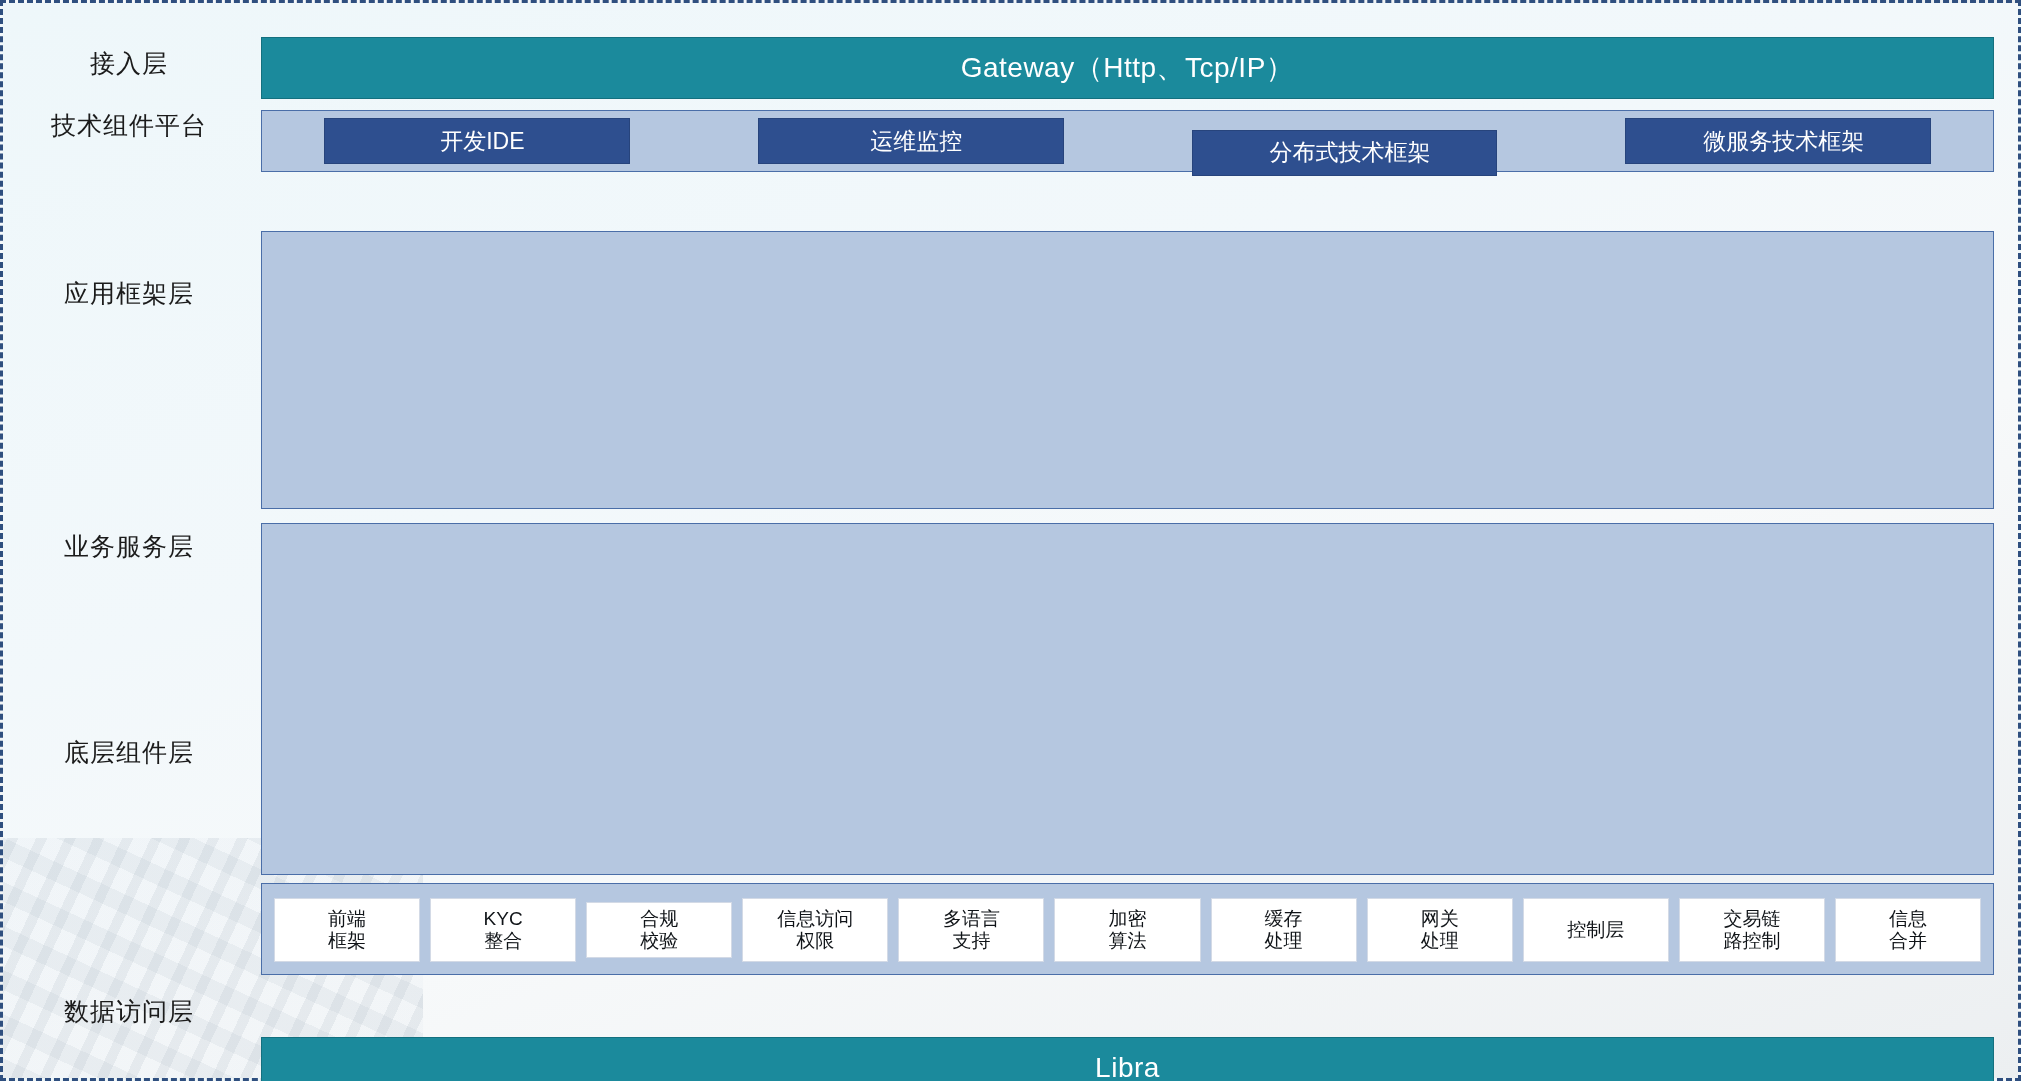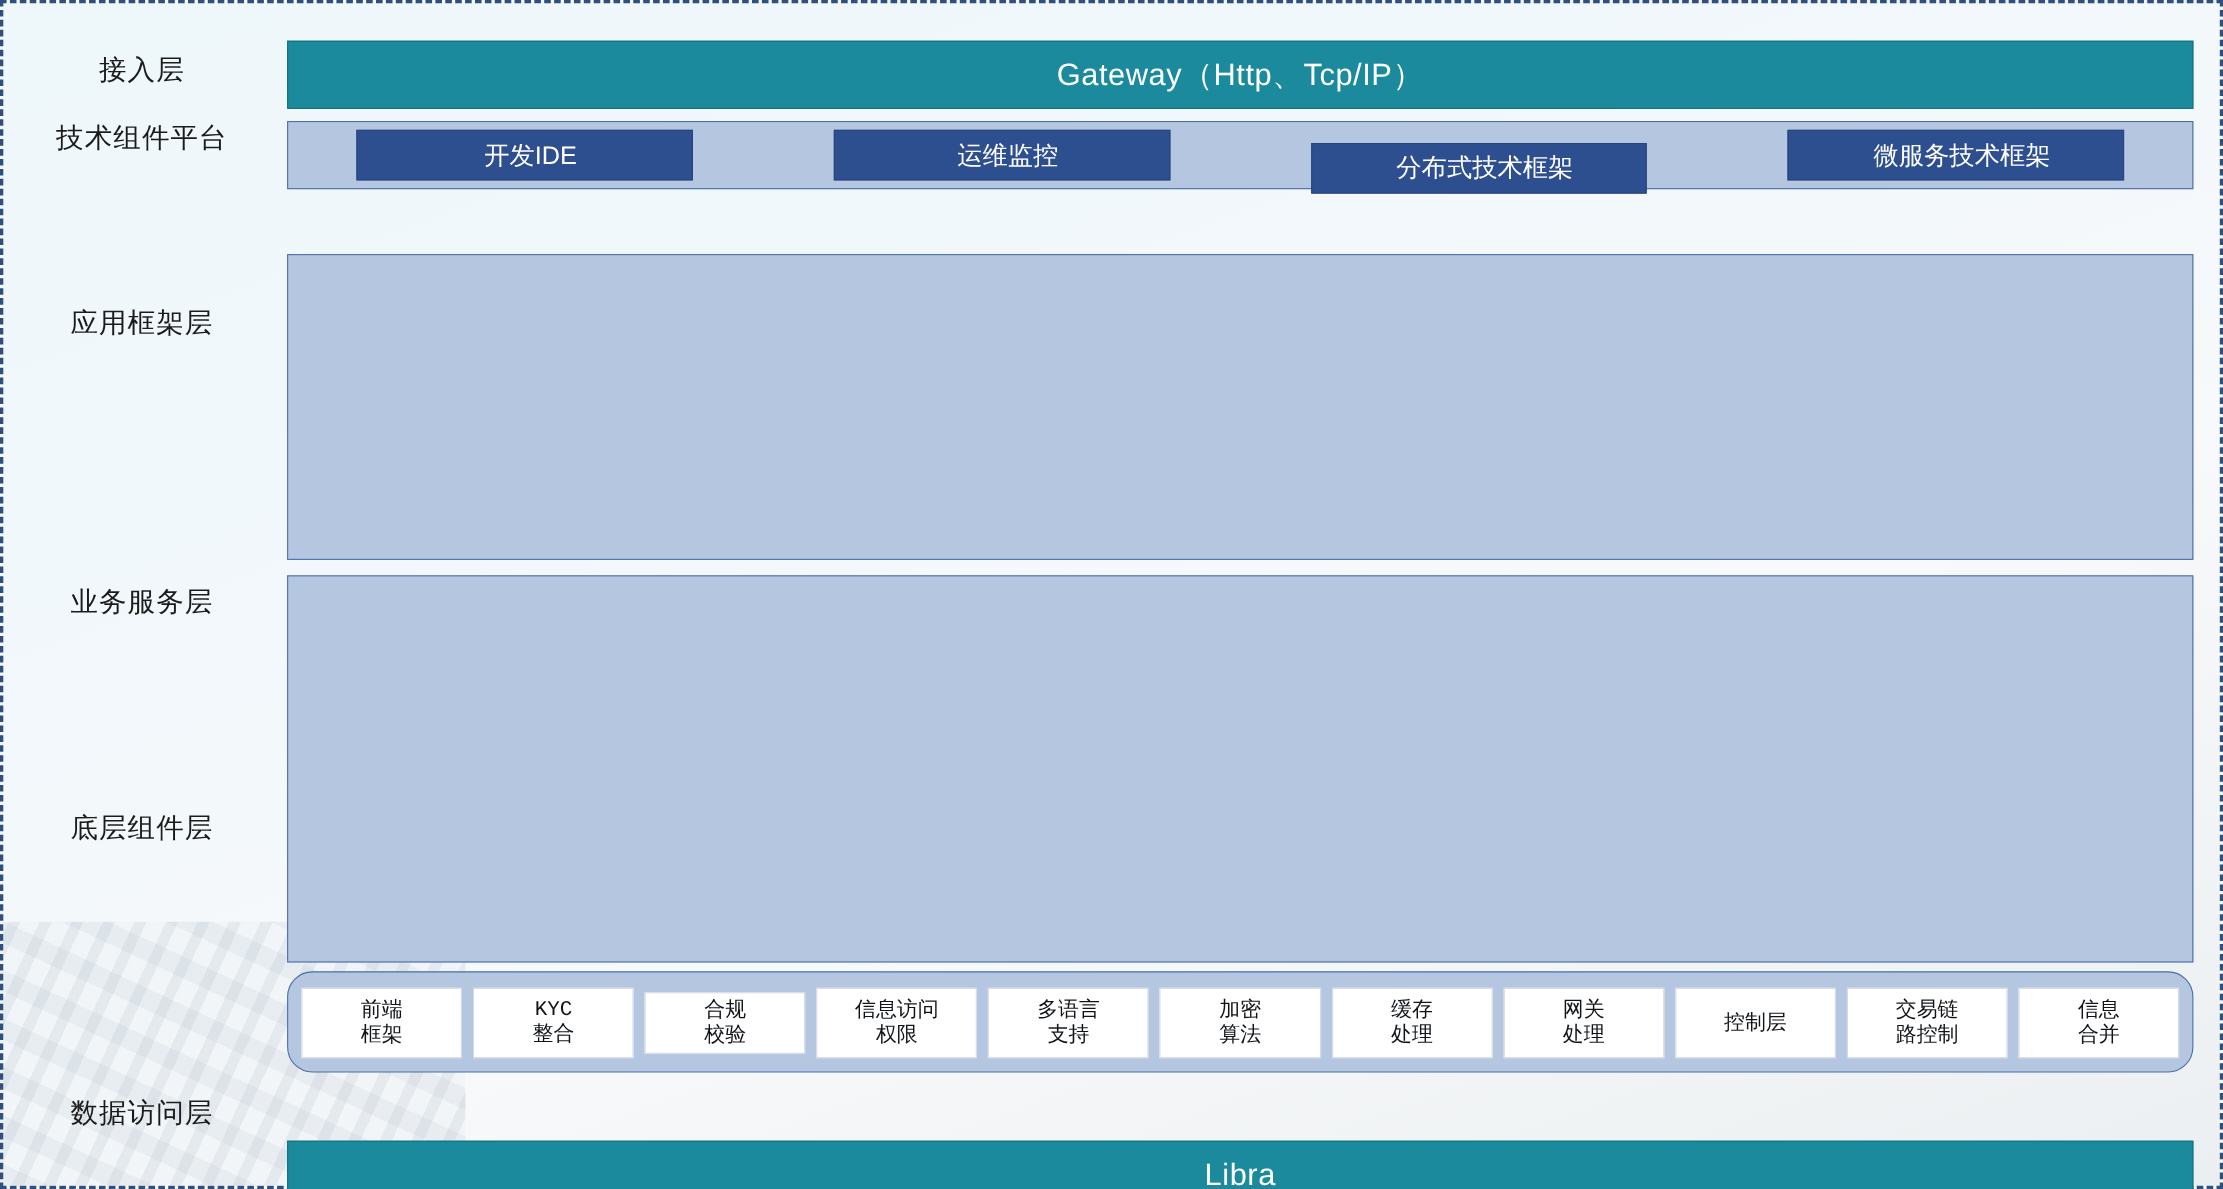--- a/index.html
+++ b/index.html
@@ -250,24 +250,24 @@
         <div class="white-cell" style="flex: 1 1 0px; height: 62px;">规则<br>配置</div>
         <div class="white-cell" style="flex: 1 1 0px; height: 62px;">数据访问<br>控制</div>
         <div class="white-cell" style="flex: 1 1 0px; height: 62px;">校验规<br>则管理</div>
         <div class="white-cell" style="flex: 1 1 0px; height: 62px;">数据字<br>典管理</div>
         <div class="white-cell" style="flex: 2.6 1 0px; height: 62px;">客户生命周期查询</div>
         <div class="white-cell" style="flex: 1 1 0px; height: 62px;">交易流<br>水查询</div>
         <div class="white-cell" style="flex: 1 1 0px; height: 62px;">操作日<br>志查询</div>
       </div>
   </div>
 
-  <div class="panel" style="left:258px; top:880px; width:1733px; height:92px;border-radius:23px;">
+  <div class="panel" style="left:258px; top:880px; width:1733px; height:92px;">
     <div class="flat-cells" id="base-row" style="left:0; top:0; right:0; height:92px;">
         <div class="white-cell" style="flex: 1 1 0px; height: 64px;">前端<br>框架</div>
-        <div class="white-cell" style="flex: 1 1 0px; height: 64px; font-family: Liberation Mono, monospace;">KYC<br>整合</div>
+        <div class="white-cell" style="flex: 1 1 0px; height: 64px;">KYC<br>整合</div>
         <div class="white-cell" style="flex: 1 1 0px; height: 56px;">合规<br>校验</div>
         <div class="white-cell" style="flex: 1 1 0px; height: 64px;">信息访问<br>权限</div>
         <div class="white-cell" style="flex: 1 1 0px; height: 64px;">多语言<br>支持</div>
         <div class="white-cell" style="flex: 1 1 0px; height: 64px;">加密<br>算法</div>
         <div class="white-cell" style="flex: 1 1 0px; height: 64px;">缓存<br>处理</div>
         <div class="white-cell" style="flex: 1 1 0px; height: 64px;">网关<br>处理</div>
         <div class="white-cell" style="flex: 1 1 0px; height: 64px;">控制层</div>
         <div class="white-cell" style="flex: 1 1 0px; height: 64px;">交易链<br>路控制</div>
         <div class="white-cell" style="flex: 1 1 0px; height: 64px;">信息<br>合并</div>
       </div>

